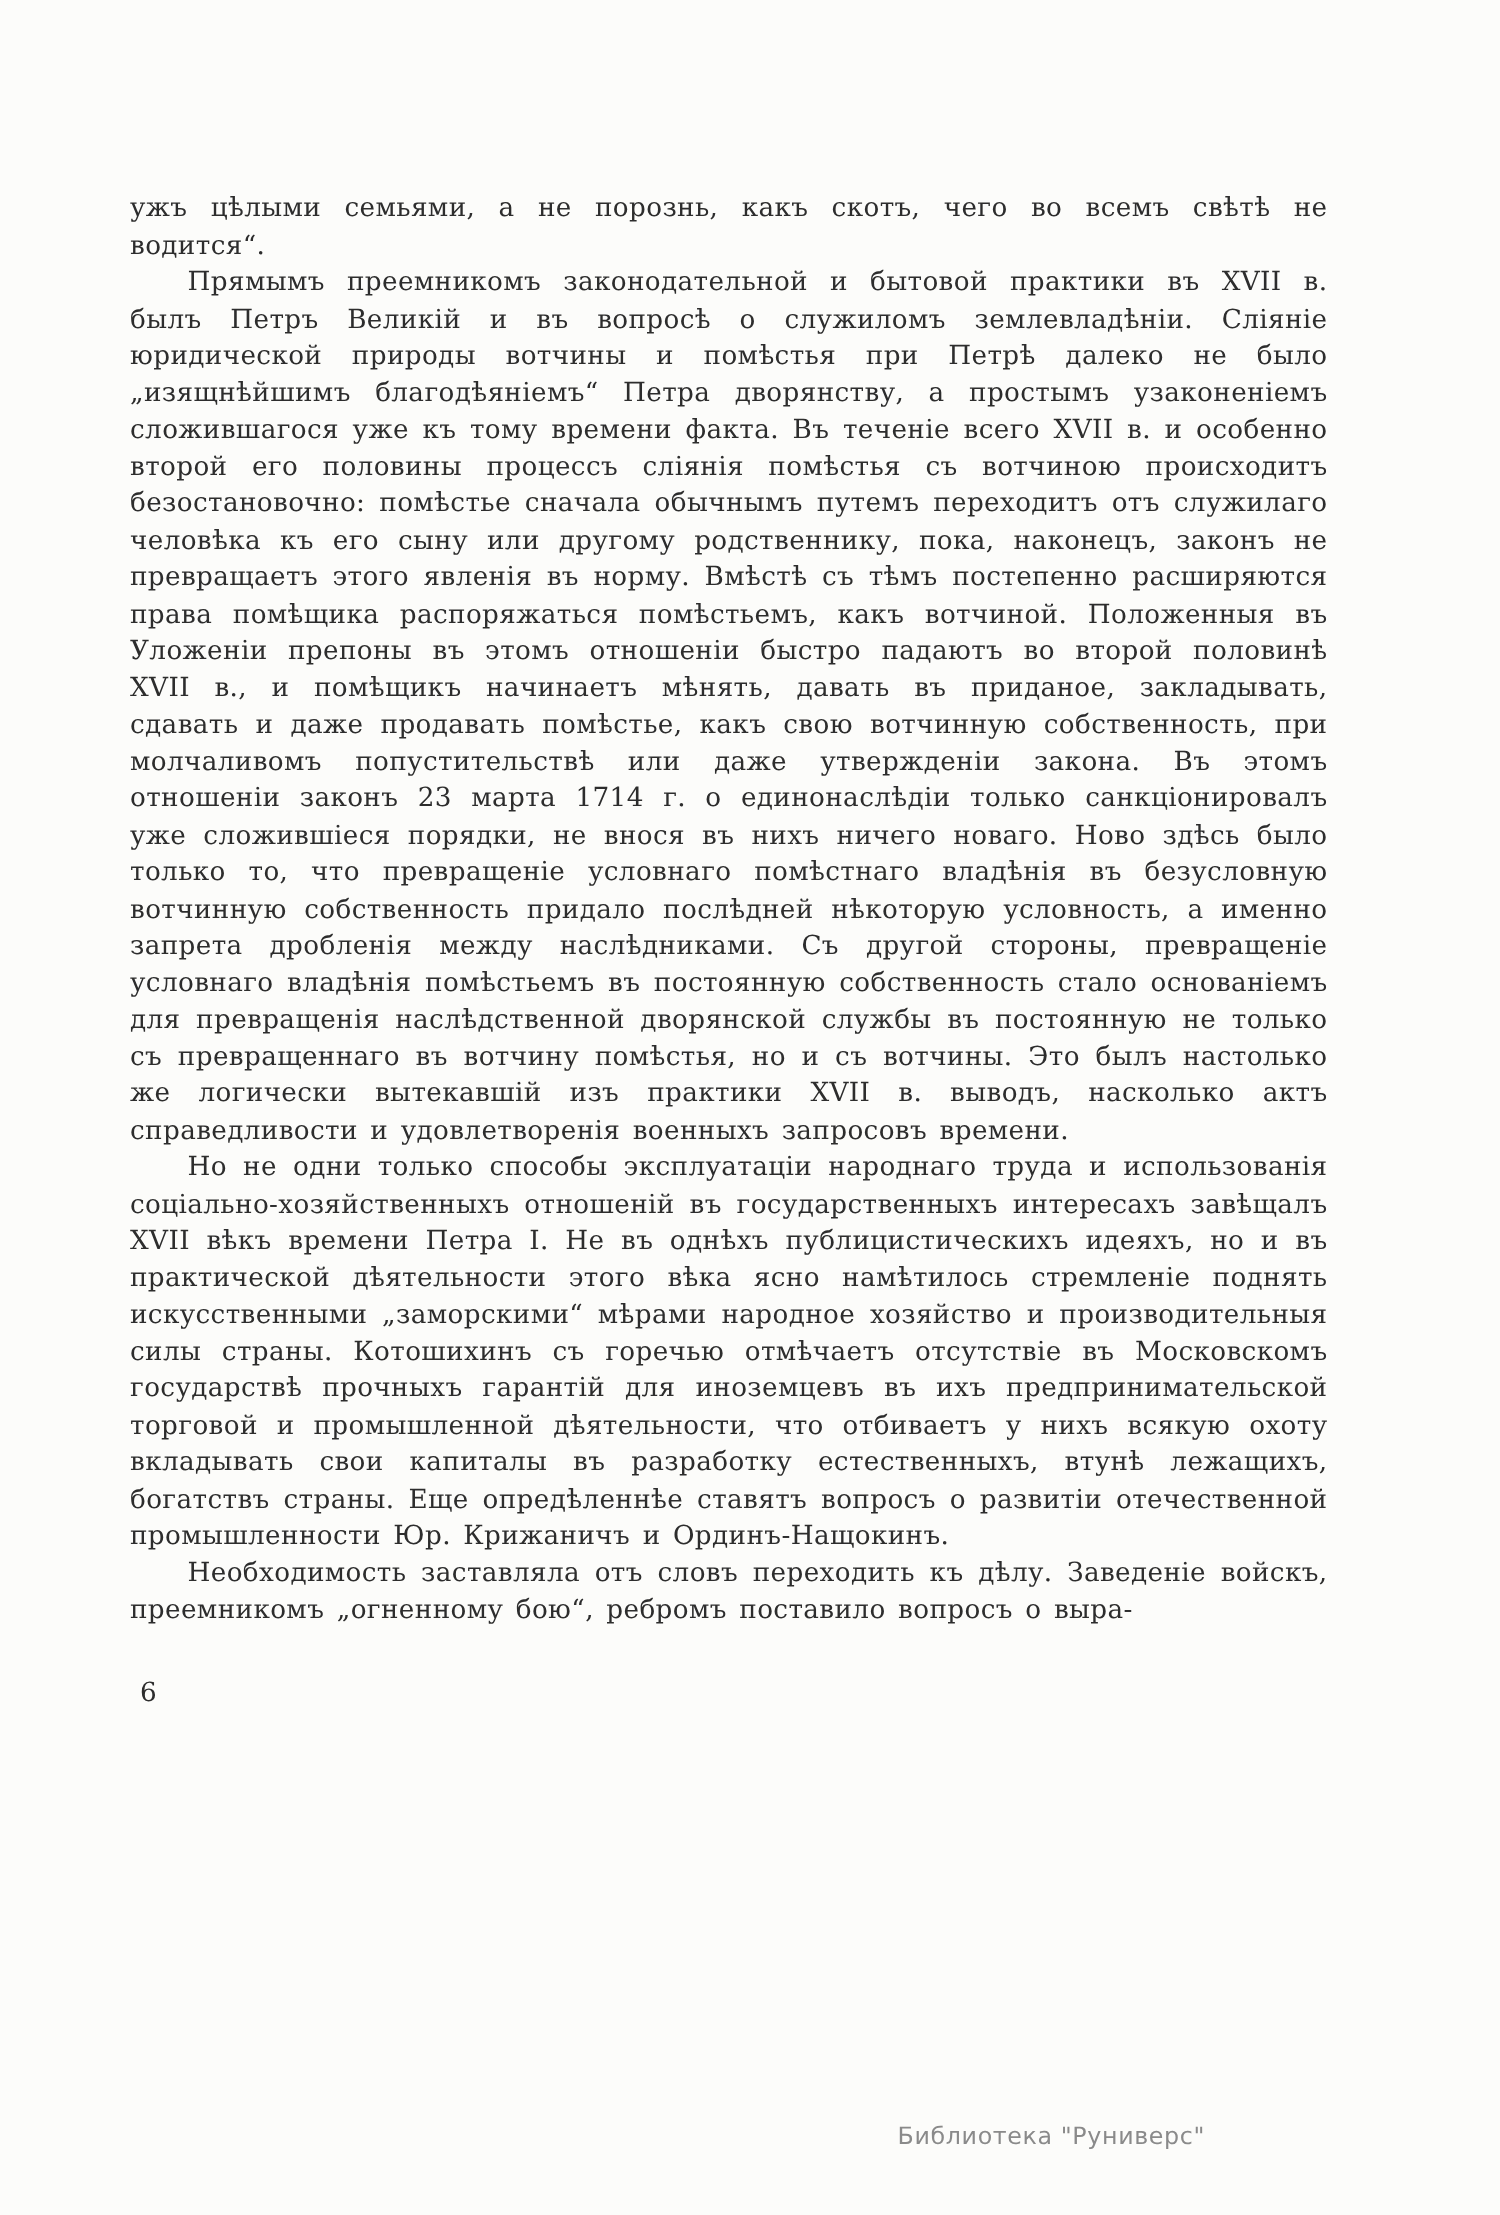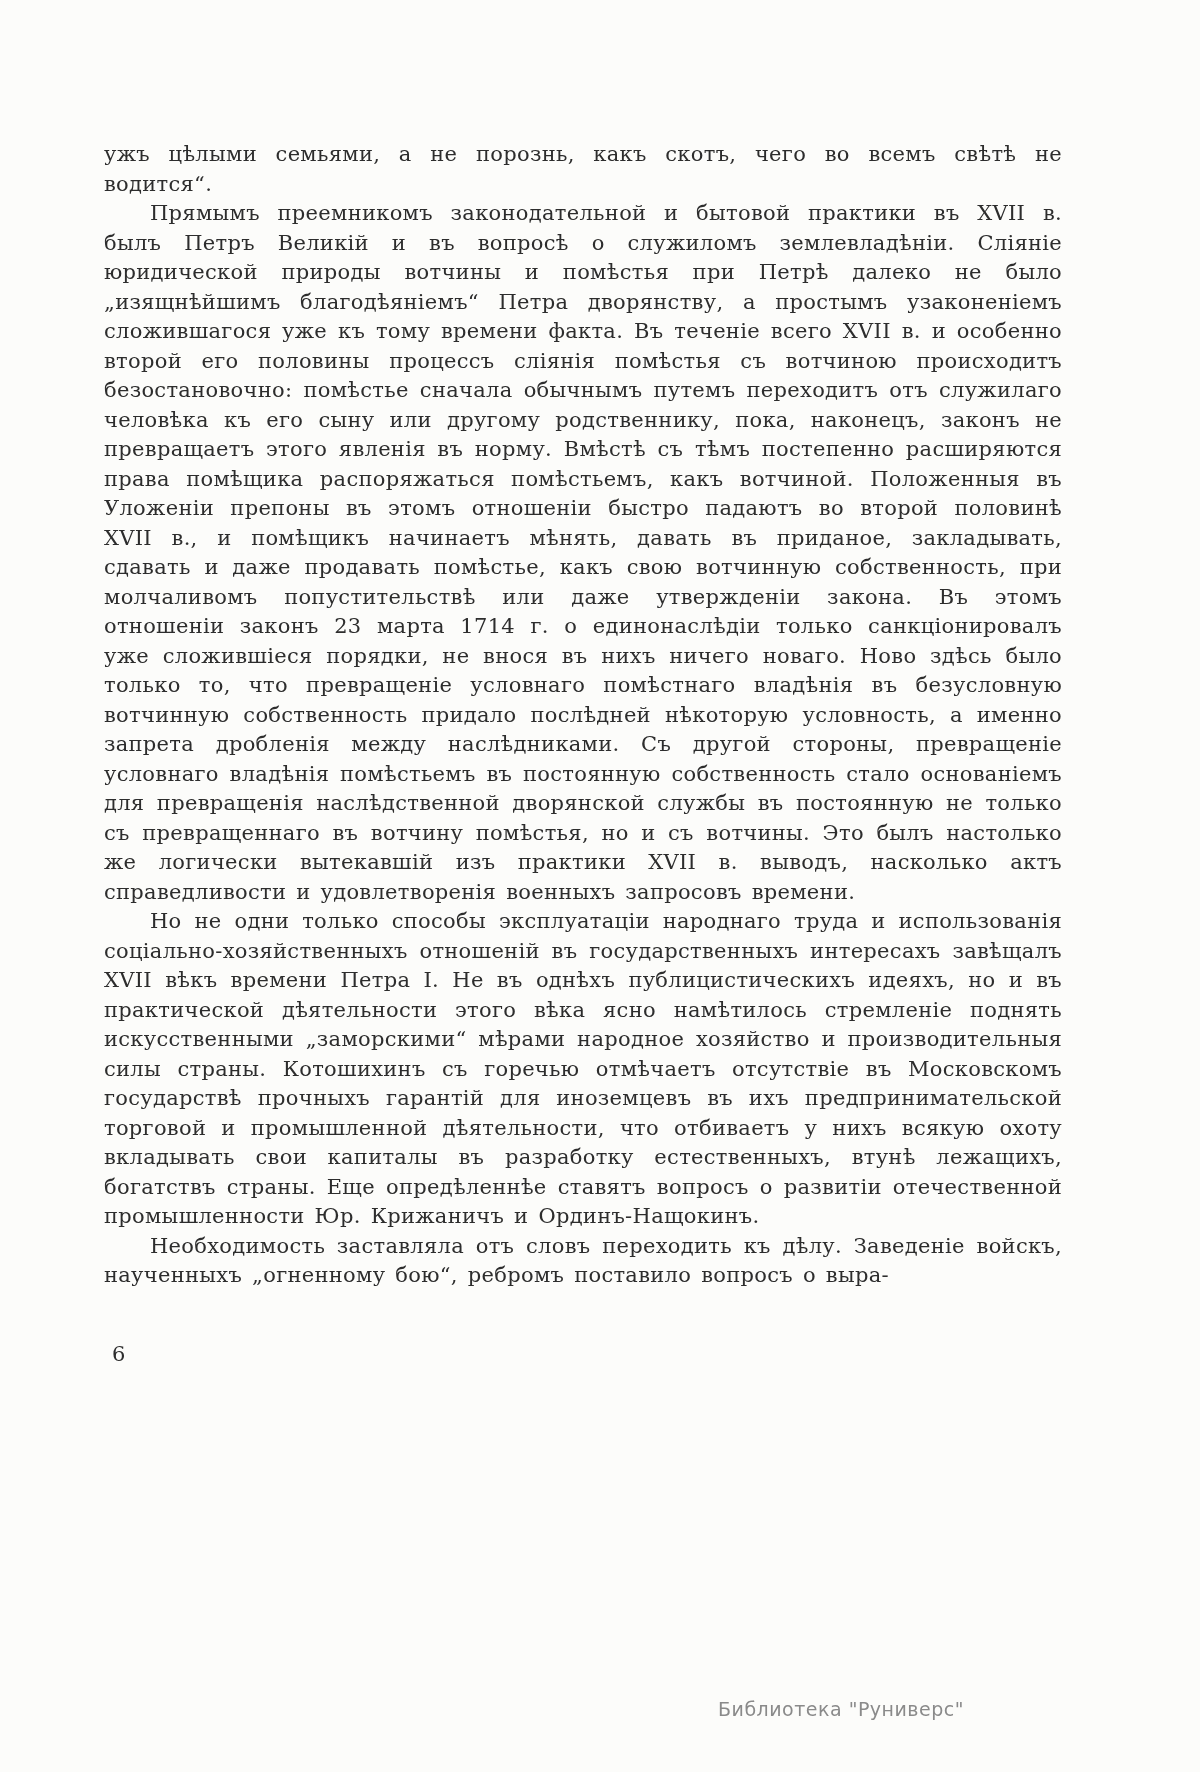--- a/index.html
+++ b/index.html
@@ -12,21 +12,21 @@
     width: 1200px;
     height: 1772px;
     margin: 0 auto;
     background: #fcfcfa;
     overflow: hidden;
     font-family: "DejaVu Serif", "Liberation Serif", serif;
   }
   .text-block {
     position: absolute;
     left: 104px;
-    top: 140px;
+    top: 152px;
     width: 958px;
     color: #2d2d2d;
     font-size: 21px;
     line-height: 29.5px;
     text-align: justify;
     letter-spacing: 0.3px;
     word-spacing: 3px;
   }
   .para {
     margin: 0;
@@ -56,20 +56,20 @@
 </style>
 </head>
 <body>
 
 <div class="page">
 
   <main class="text-block">
     <p class="para continuation">ужъ цѣлыми семьями, а не порознь, какъ скотъ, чего во всемъ свѣтѣ не водится“.</p>
     <p class="para">Прямымъ преемникомъ законодательной и бытовой практики въ XVII в. былъ Петръ Великій и въ вопросѣ о служиломъ землевладѣніи. Сліяніе юридической природы вотчины и помѣстья при Петрѣ далеко не было „изящнѣйшимъ благодѣяніемъ“ Петра дворянству, а простымъ узаконеніемъ сложившагося уже къ тому времени факта. Въ теченіе всего XVII в. и особенно второй его половины процессъ сліянія помѣстья съ вотчиною происходитъ безостановочно: помѣстье сначала обычнымъ путемъ переходитъ отъ служилаго человѣка къ его сыну или другому родственнику, пока, наконецъ, законъ не превращаетъ этого явленія въ норму. Вмѣстѣ съ тѣмъ постепенно расширяются права помѣщика распоряжаться помѣстьемъ, какъ вотчиной. Положенныя въ Уложеніи препоны въ этомъ отношеніи быстро падаютъ во второй половинѣ XVII в., и помѣщикъ начинаетъ мѣнять, давать въ приданое, закладывать, сдавать и даже продавать помѣстье, какъ свою вотчинную собственность, при молчаливомъ попустительствѣ или даже утвержденіи закона. Въ этомъ отношеніи законъ 23 марта 1714 г. о единонаслѣдіи только санкціонировалъ уже сложившіеся порядки, не внося въ нихъ ничего новаго. Ново здѣсь было только то, что превращеніе условнаго помѣстнаго владѣнія въ безусловную вотчинную собственность придало послѣдней нѣкоторую условность, а именно запрета дробленія между наслѣдниками. Съ другой стороны, превращеніе условнаго владѣнія помѣстьемъ въ постоянную собственность стало основаніемъ для превращенія наслѣдственной дворянской службы въ постоянную не только съ превращеннаго въ вотчину помѣстья, но и съ вотчины. Это былъ настолько же логически вытекавшій изъ практики XVII в. выводъ, насколько актъ справедливости и удовлетворенія военныхъ запросовъ времени.</p>
     <p class="para">Но не одни только способы эксплуатаціи народнаго труда и использованія соціально-хозяйственныхъ отношеній въ государственныхъ интересахъ завѣщалъ XVII вѣкъ времени Петра I. Не въ однѣхъ публицистическихъ идеяхъ, но и въ практической дѣятельности этого вѣка ясно намѣтилось стремленіе поднять искусственными „заморскими“ мѣрами народное хозяйство и производительныя силы страны. Котошихинъ съ горечью отмѣчаетъ отсутствіе въ Московскомъ государствѣ прочныхъ гарантій для иноземцевъ въ ихъ предпринимательской торговой и промышленной дѣятельности, что отбиваетъ у нихъ всякую охоту вкладывать свои капиталы въ разработку естественныхъ, втунѣ лежащихъ, богатствъ страны. Еще опредѣленнѣе ставятъ вопросъ о развитіи отечественной промышленности Юр. Крижаничъ и Ординъ-Нащокинъ.</p>
-    <p class="para">Необходимость заставляла отъ словъ переходить къ дѣлу. Заведеніе войскъ, наученныхъ „огненному бою“, ребромъ поставило вопросъ о выра-</p>
+    <p class="para">Необходимость заставляла отъ словъ переходить къ дѣлу. Заведеніе войскъ, преемникомъ „огненному бою“, ребромъ поставило вопросъ о выра-</p>
   </main>
 
   <div class="page-number">6</div>
 
   <div class="watermark">Библиотека "Руниверс"</div>
 
 </div>
 
 </body></html>

